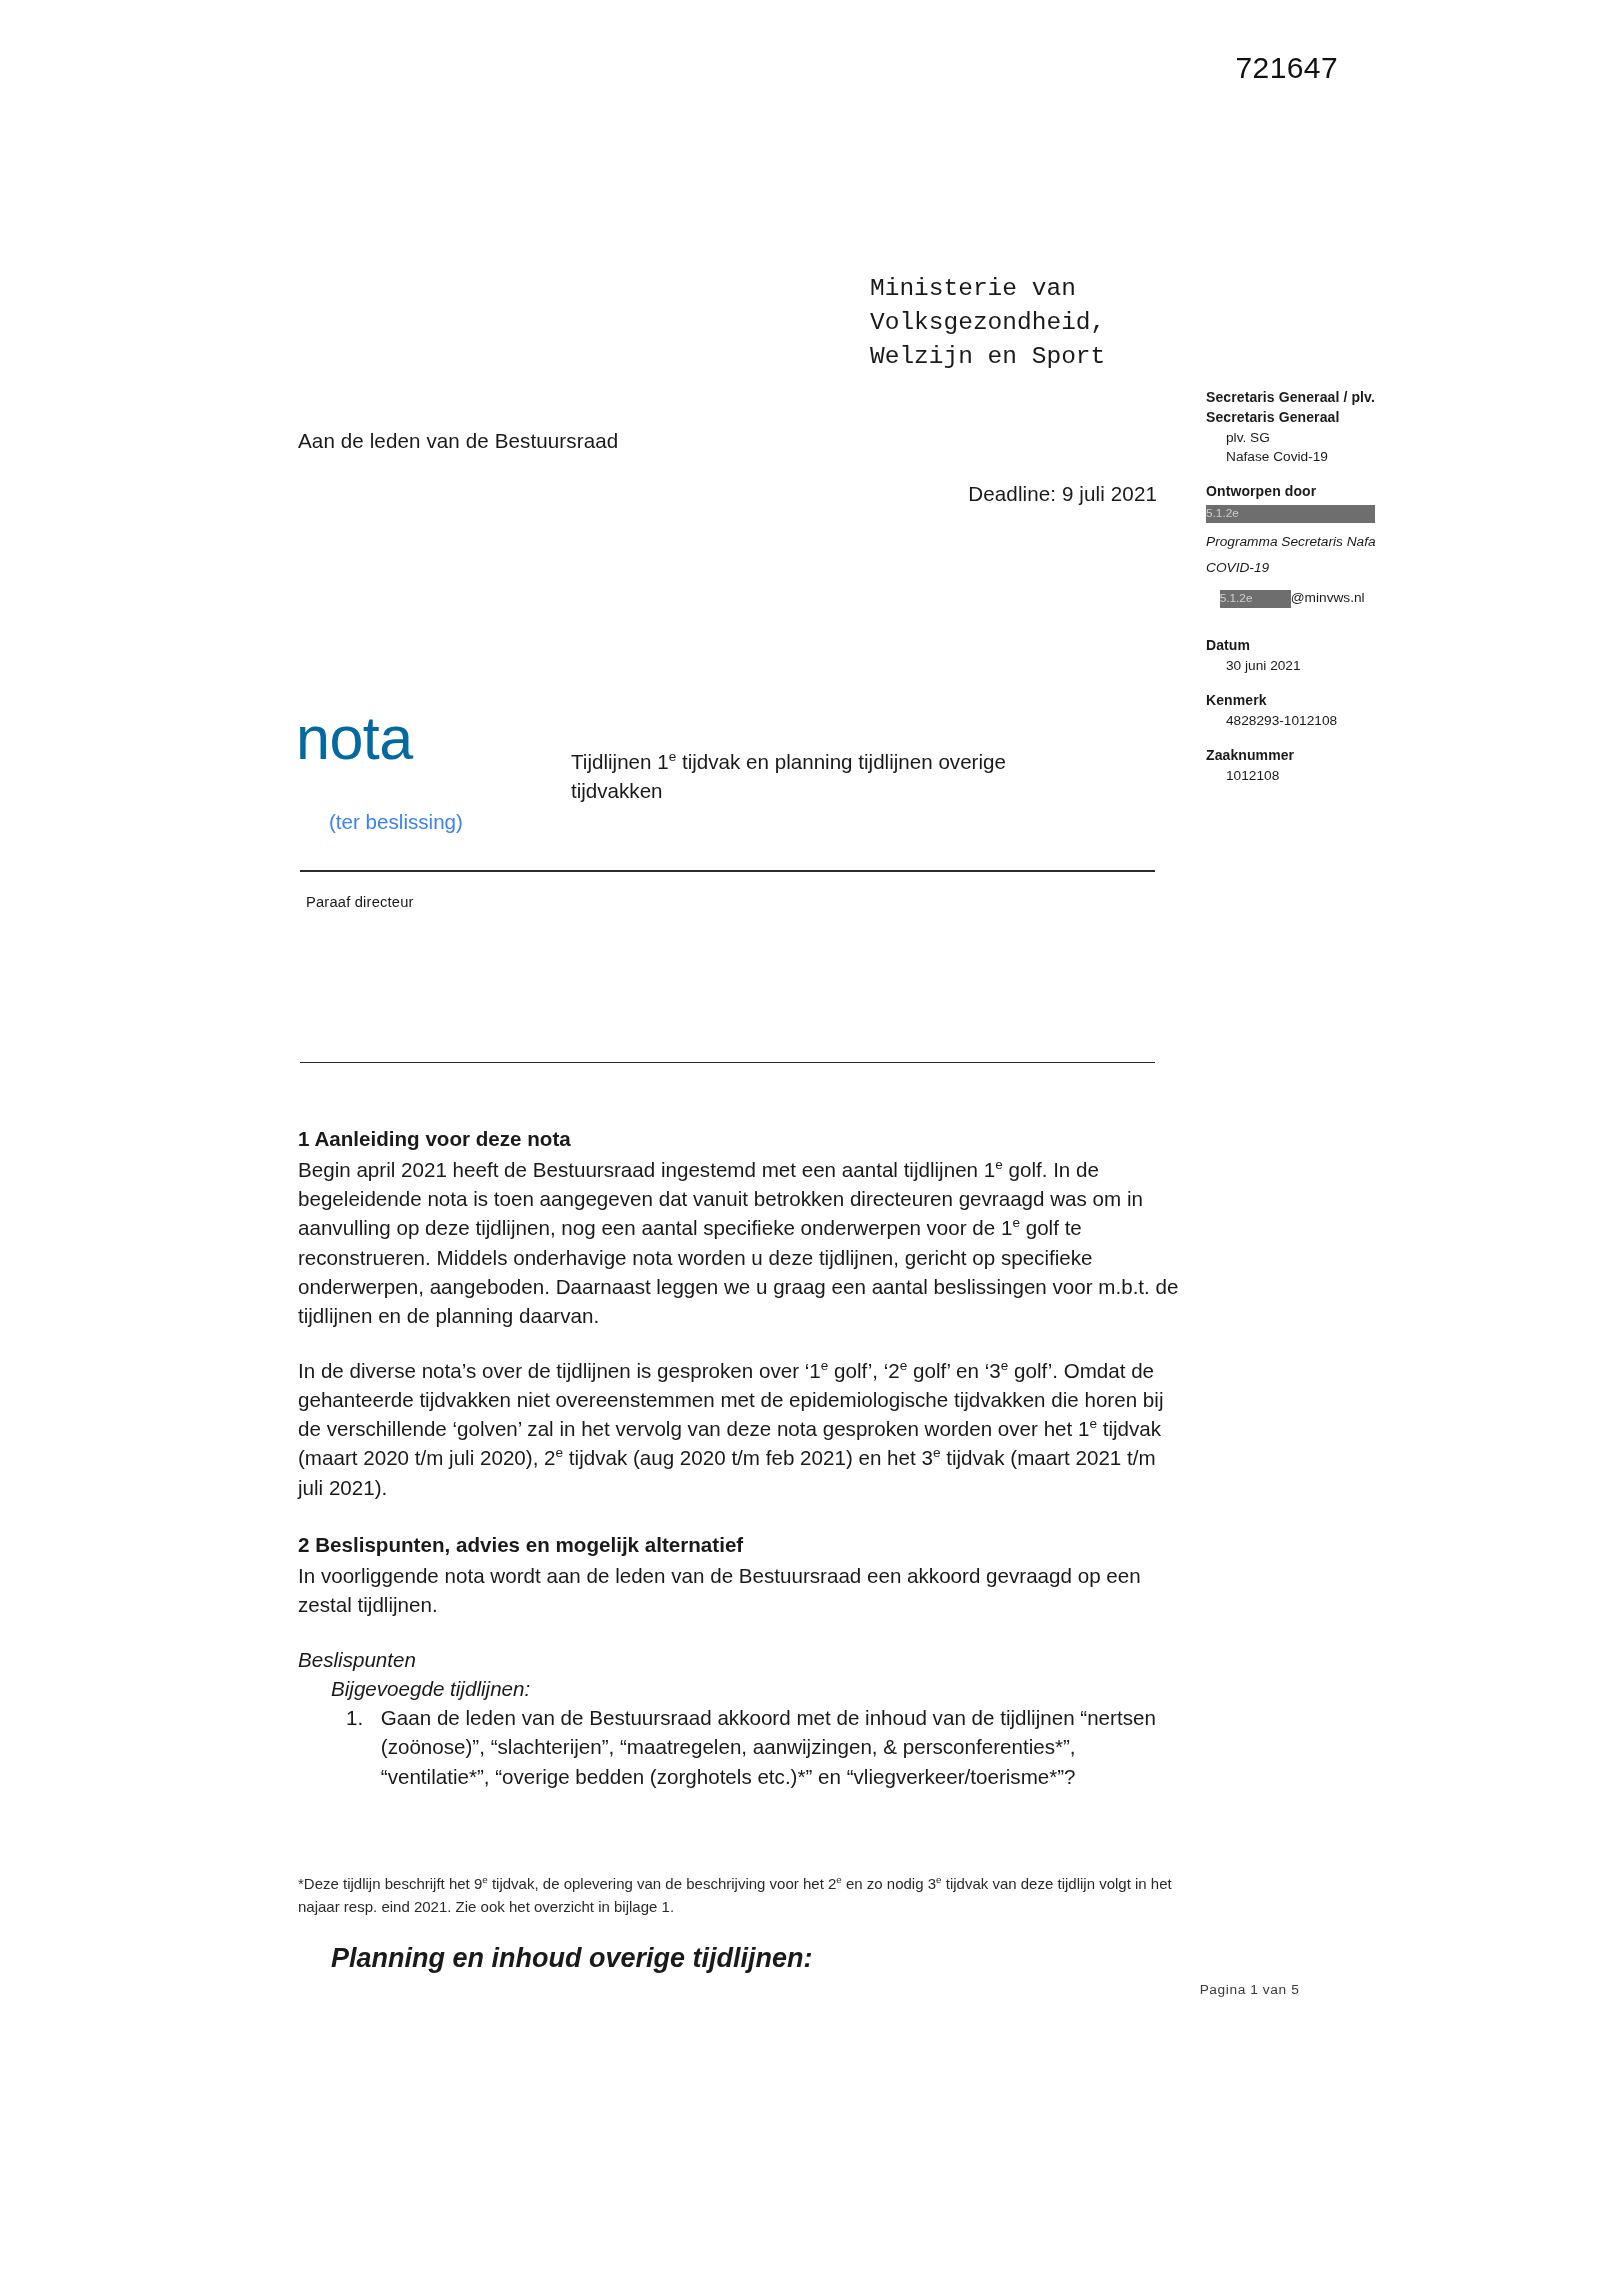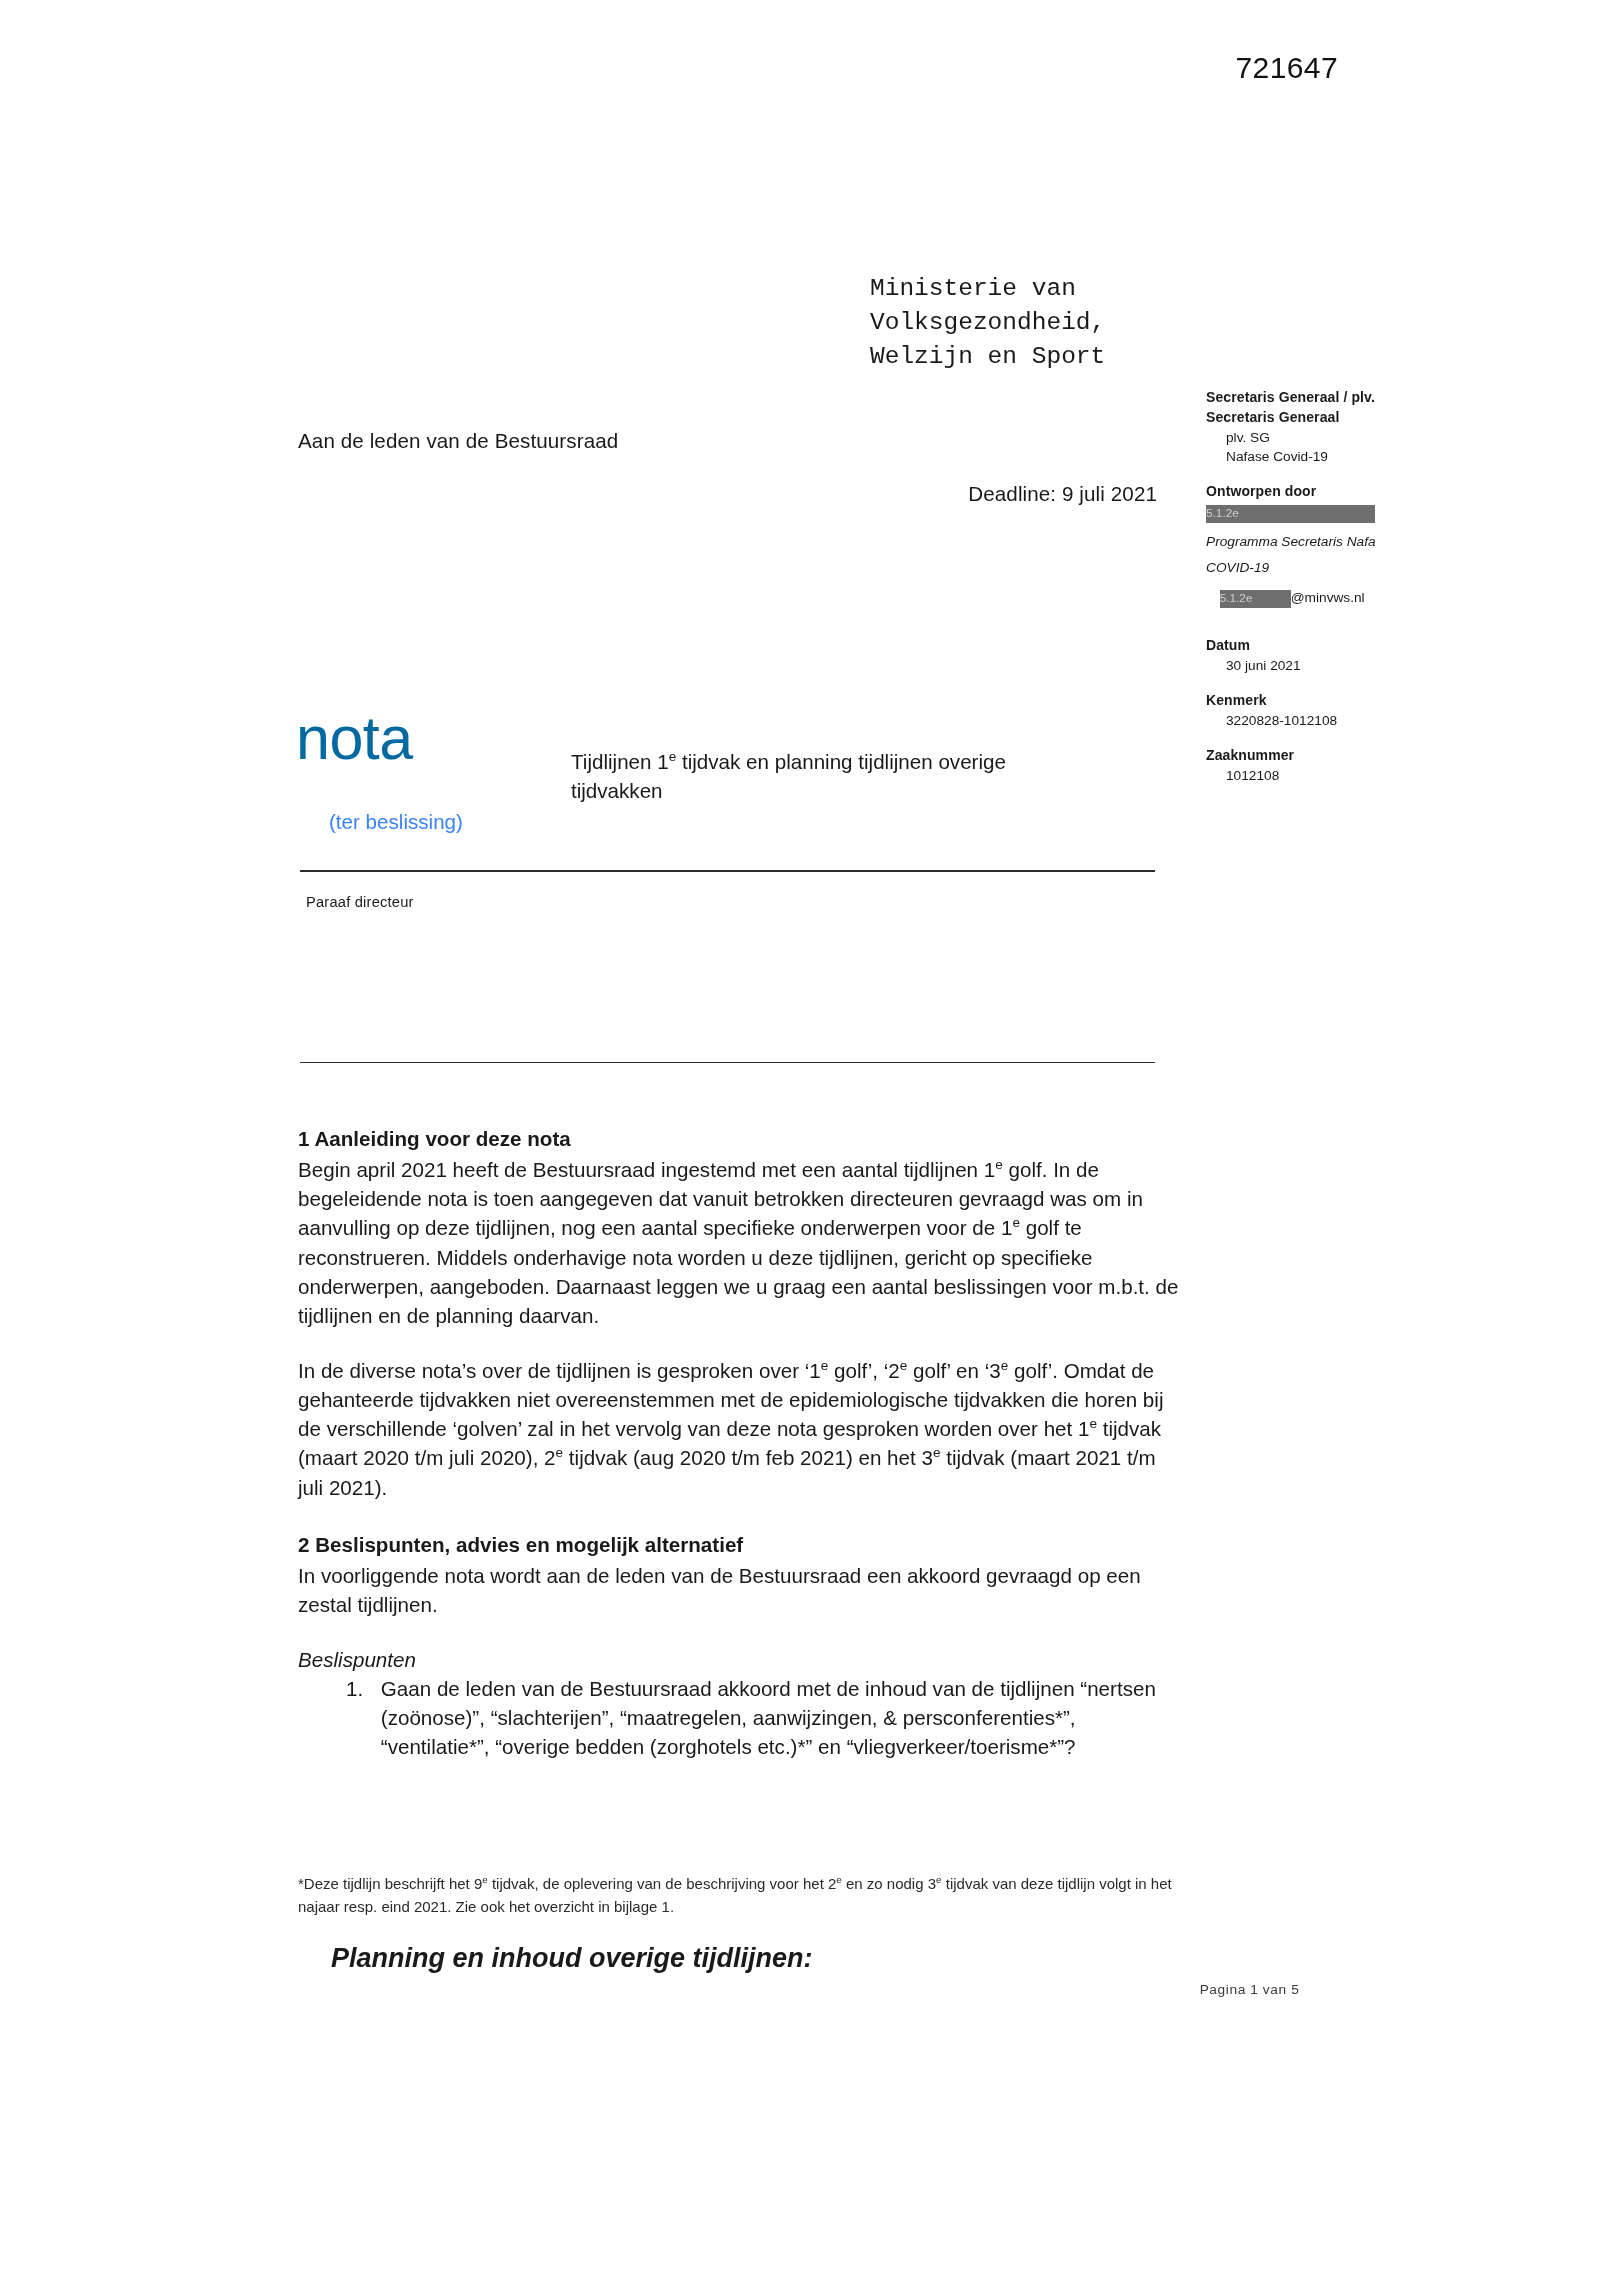--- a/index.html
+++ b/index.html
@@ -253,21 +253,21 @@
 
     <div class="meta-gap-sm"></div>
 
     <div class="meta-block">
       <div class="meta-h">Datum</div>
       <div class="meta-v">30 juni 2021</div>
     </div>
 
     <div class="meta-block">
       <div class="meta-h">Kenmerk</div>
-      <div class="meta-v">3220828-1012108</div>
+      <div class="meta-v">4828293-1012108</div>
     </div>
 
     <div class="meta-block">
       <div class="meta-h">Zaaknummer</div>
       <div class="meta-v">1012108</div>
     </div>
 
   </div>
 
   <div class="nota-word">nota</div>
@@ -291,20 +291,21 @@
 
     <div class="sec-gap"></div>
 
     <h2>2 Beslispunten, advies en mogelijk alternatief</h2>
 
     <p>In voorliggende nota wordt aan de leden van de Bestuursraad een akkoord gevraagd op een zestal tijdlijnen.</p>
 
     <div class="para-gap"></div>
 
     <p class="it">Beslispunten</p>
+    <p class="it indent-1">Bijgevoegde tijdlijnen:</p>
 
     <ol class="beslis">
       <li>Gaan de leden van de Bestuursraad akkoord met de inhoud van de tijdlijnen “nertsen (zoönose)”, “slachterijen”, “maatregelen, aanwijzingen, &amp; persconferenties*”, “ventilatie*”, “overige bedden (zorghotels etc.)*” en “vliegverkeer/toerisme*”?</li>
     </ol>
 
   </div>
 
   <div class="footnote"><span>*Deze tijdlijn beschrijft het 9</span><sup>e</sup><span> tijdvak, de oplevering van de beschrijving voor het 2</span><sup>e</sup><span> en zo nodig 3</span><sup>e</sup><span> tijdvak van deze tijdlijn volgt in het najaar resp. eind 2021. Zie ook het overzicht in bijlage 1.</span></div>
 
   <div class="footnote-next">Planning en inhoud overige tijdlijnen:</div>

